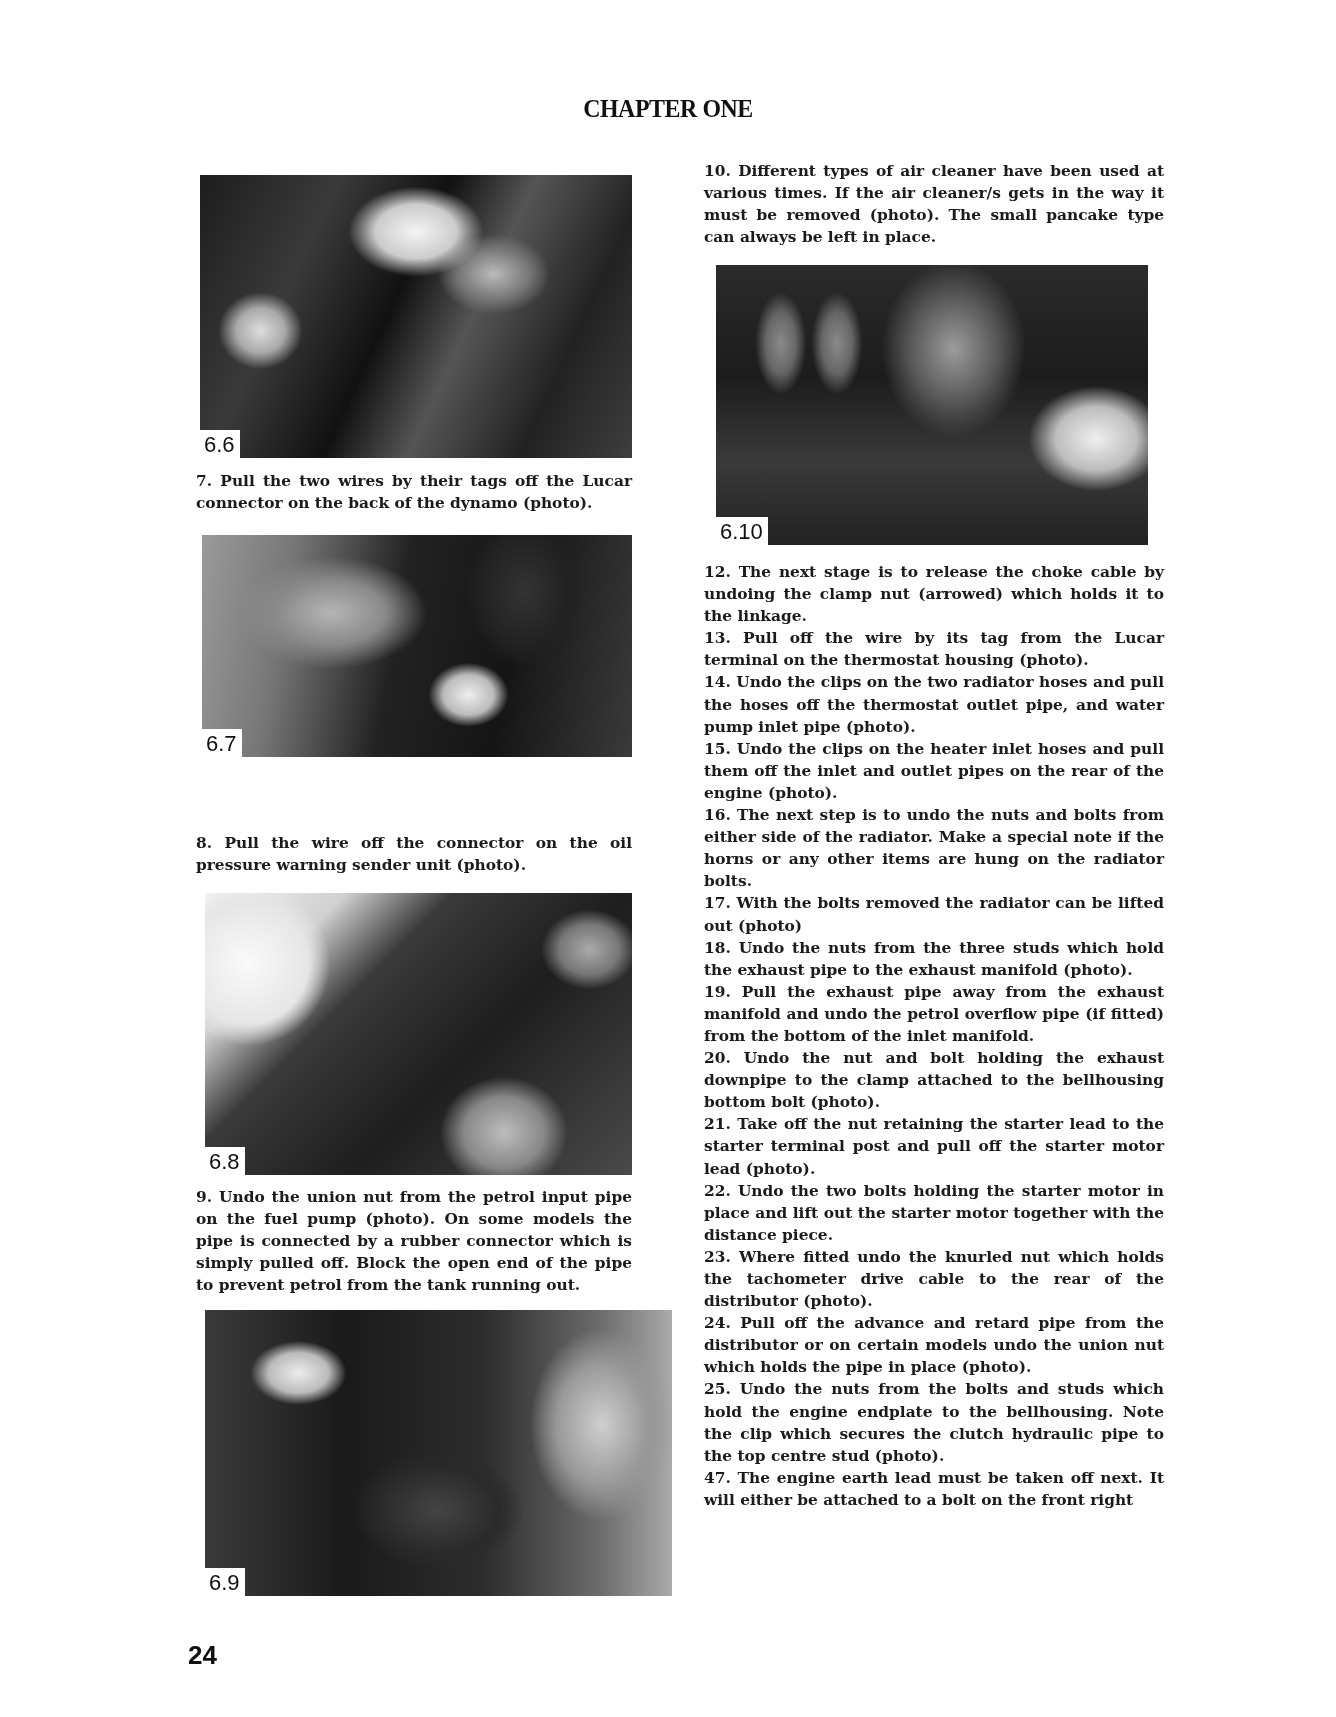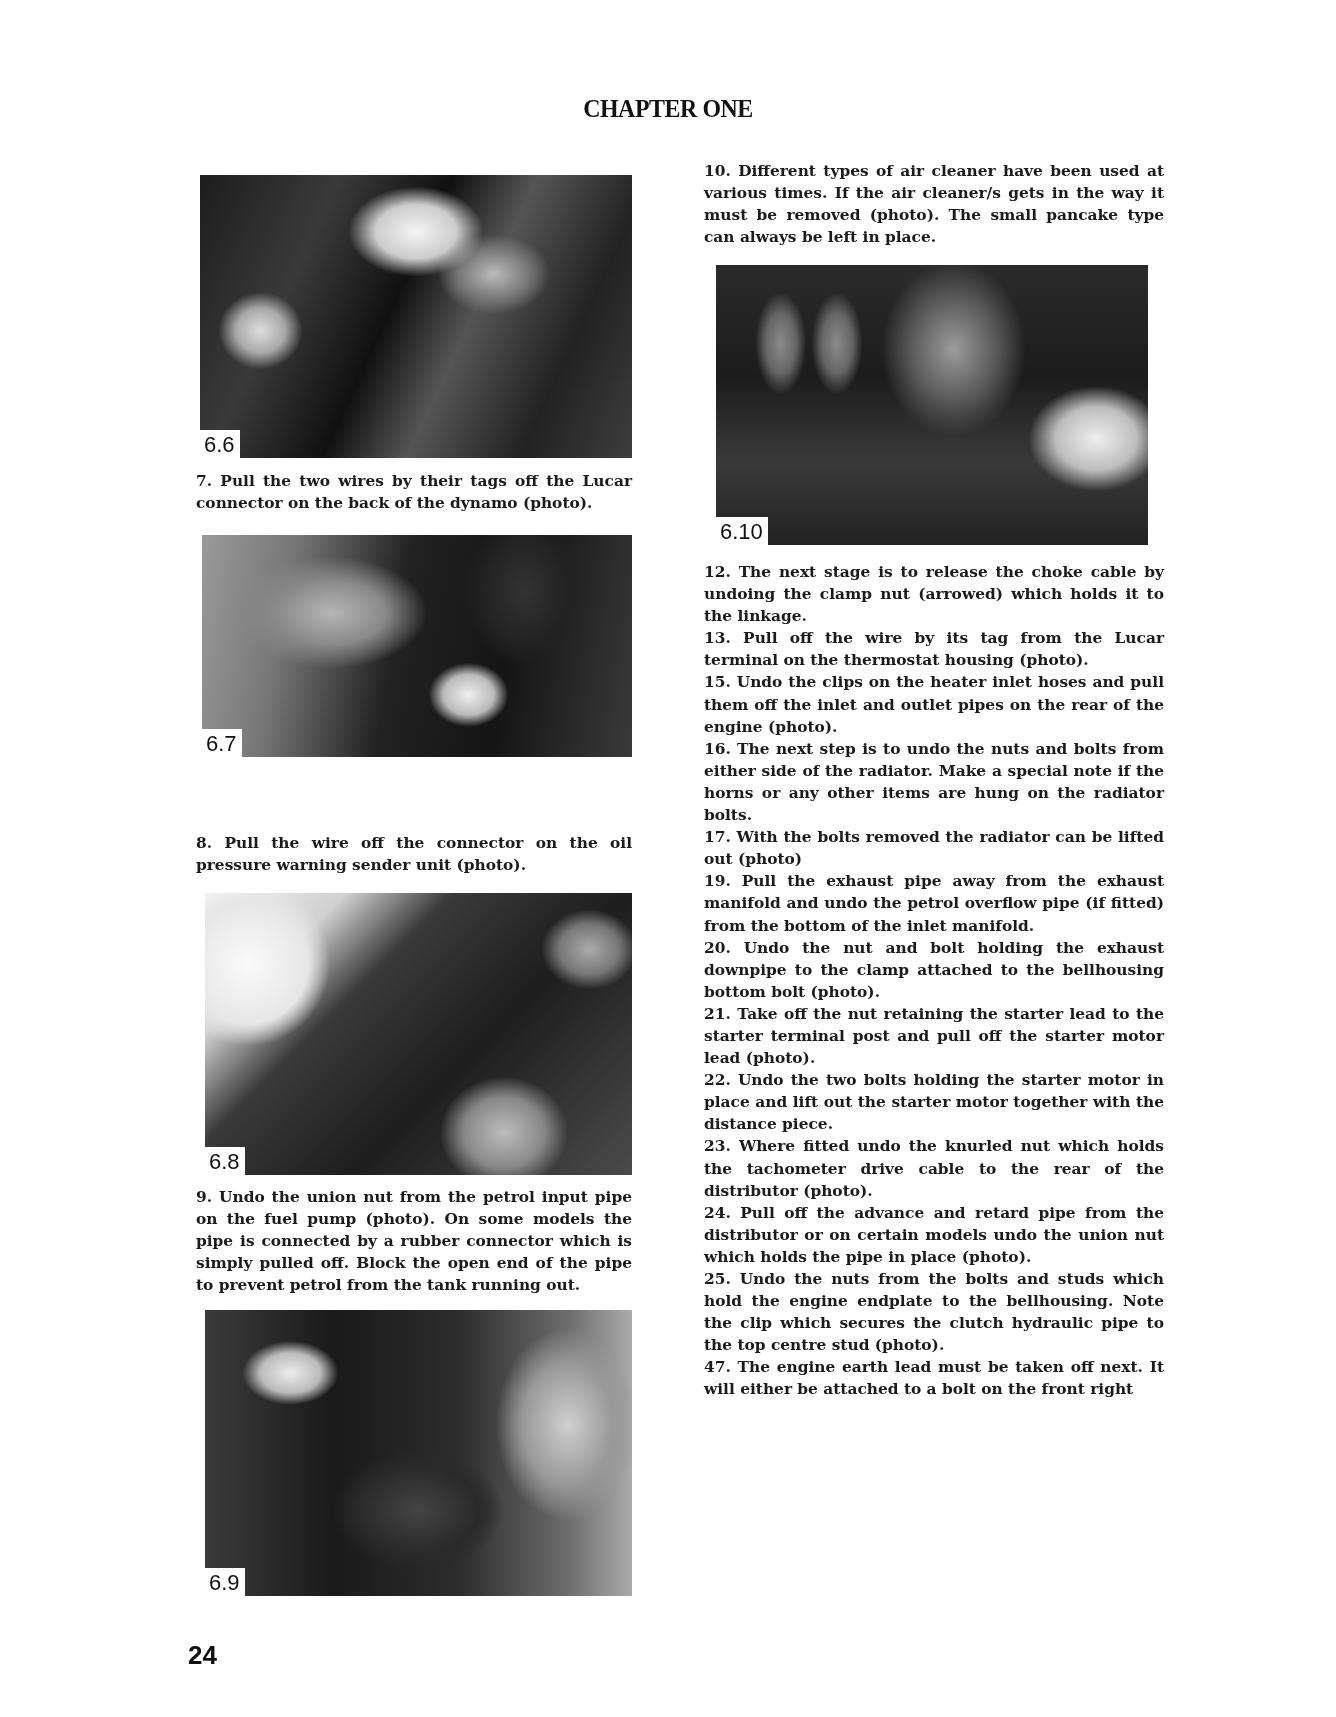--- a/index.html
+++ b/index.html
@@ -86,40 +86,42 @@
 
 <div class="photo" id="p68" style="left:205px; top:893px; width:427px; height:282px;">
   <div class="shade"></div>
   <div class="caption">6.8</div>
 </div>
 
 <div class="para" style="left:196px; top:1186px; width:436px;">
   <p>9. Undo the union nut from the petrol input pipe on the fuel pump (photo). On some models the pipe is connected by a rubber connector which is simply pulled off. Block the open end of the pipe to prevent petrol from the tank running out.</p>
 </div>
 
-<div class="photo" id="p69" style="left:205px; top:1310px; width:427px; height:286px;">
+<div class="photo" id="p69" style="left:205px; top:1310px; width:427px; height:286px;padding-left:40px;">
   <div class="shade"></div>
   <div class="caption">6.9</div>
 </div>
 
 <div class="para" style="left:704px; top:160px; width:460px;">
   <p>10. Different types of air cleaner have been used at various times. If the air cleaner/s gets in the way it must be removed (photo). The small pancake type can always be left in place.</p>
 </div>
 
 <div class="photo" id="p610" style="left:716px; top:265px; width:432px; height:280px;">
   <div class="shade"></div>
   <div class="caption">6.10</div>
 </div>
 
 <div class="para" style="left:704px; top:561px; width:460px;">
   <p>12. The next stage is to release the choke cable by undoing the clamp nut (arrowed) which holds it to the linkage.</p>
   <p>13. Pull off the wire by its tag from the Lucar terminal on the thermostat housing (photo).</p>
+  <p>14. Undo the clips on the two radiator hoses and pull the hoses off the thermostat outlet pipe, and water pump inlet pipe (photo).</p>
   <p>15. Undo the clips on the heater inlet hoses and pull them off the inlet and outlet pipes on the rear of the engine (photo).</p>
   <p>16. The next step is to undo the nuts and bolts from either side of the radiator. Make a special note if the horns or any other items are hung on the radiator bolts.</p>
   <p>17. With the bolts removed the radiator can be lifted out (photo)</p>
+  <p>18. Undo the nuts from the three studs which hold the exhaust pipe to the exhaust manifold (photo).</p>
   <p>19. Pull the exhaust pipe away from the exhaust manifold and undo the petrol overflow pipe (if fitted) from the bottom of the inlet manifold.</p>
   <p>20. Undo the nut and bolt holding the exhaust downpipe to the clamp attached to the bellhousing bottom bolt (photo).</p>
   <p>21. Take off the nut retaining the starter lead to the starter terminal post and pull off the starter motor lead (photo).</p>
   <p>22. Undo the two bolts holding the starter motor in place and lift out the starter motor together with the distance piece.</p>
   <p>23. Where fitted undo the knurled nut which holds the tachometer drive cable to the rear of the distributor (photo).</p>
   <p>24. Pull off the advance and retard pipe from the distributor or on certain models undo the union nut which holds the pipe in place (photo).</p>
   <p>25. Undo the nuts from the bolts and studs which hold the engine endplate to the bellhousing. Note the clip which secures the clutch hydraulic pipe to the top centre stud (photo).</p>
   <p>47. The engine earth lead must be taken off next. It will either be attached to a bolt on the front right</p>
 </div>
 

